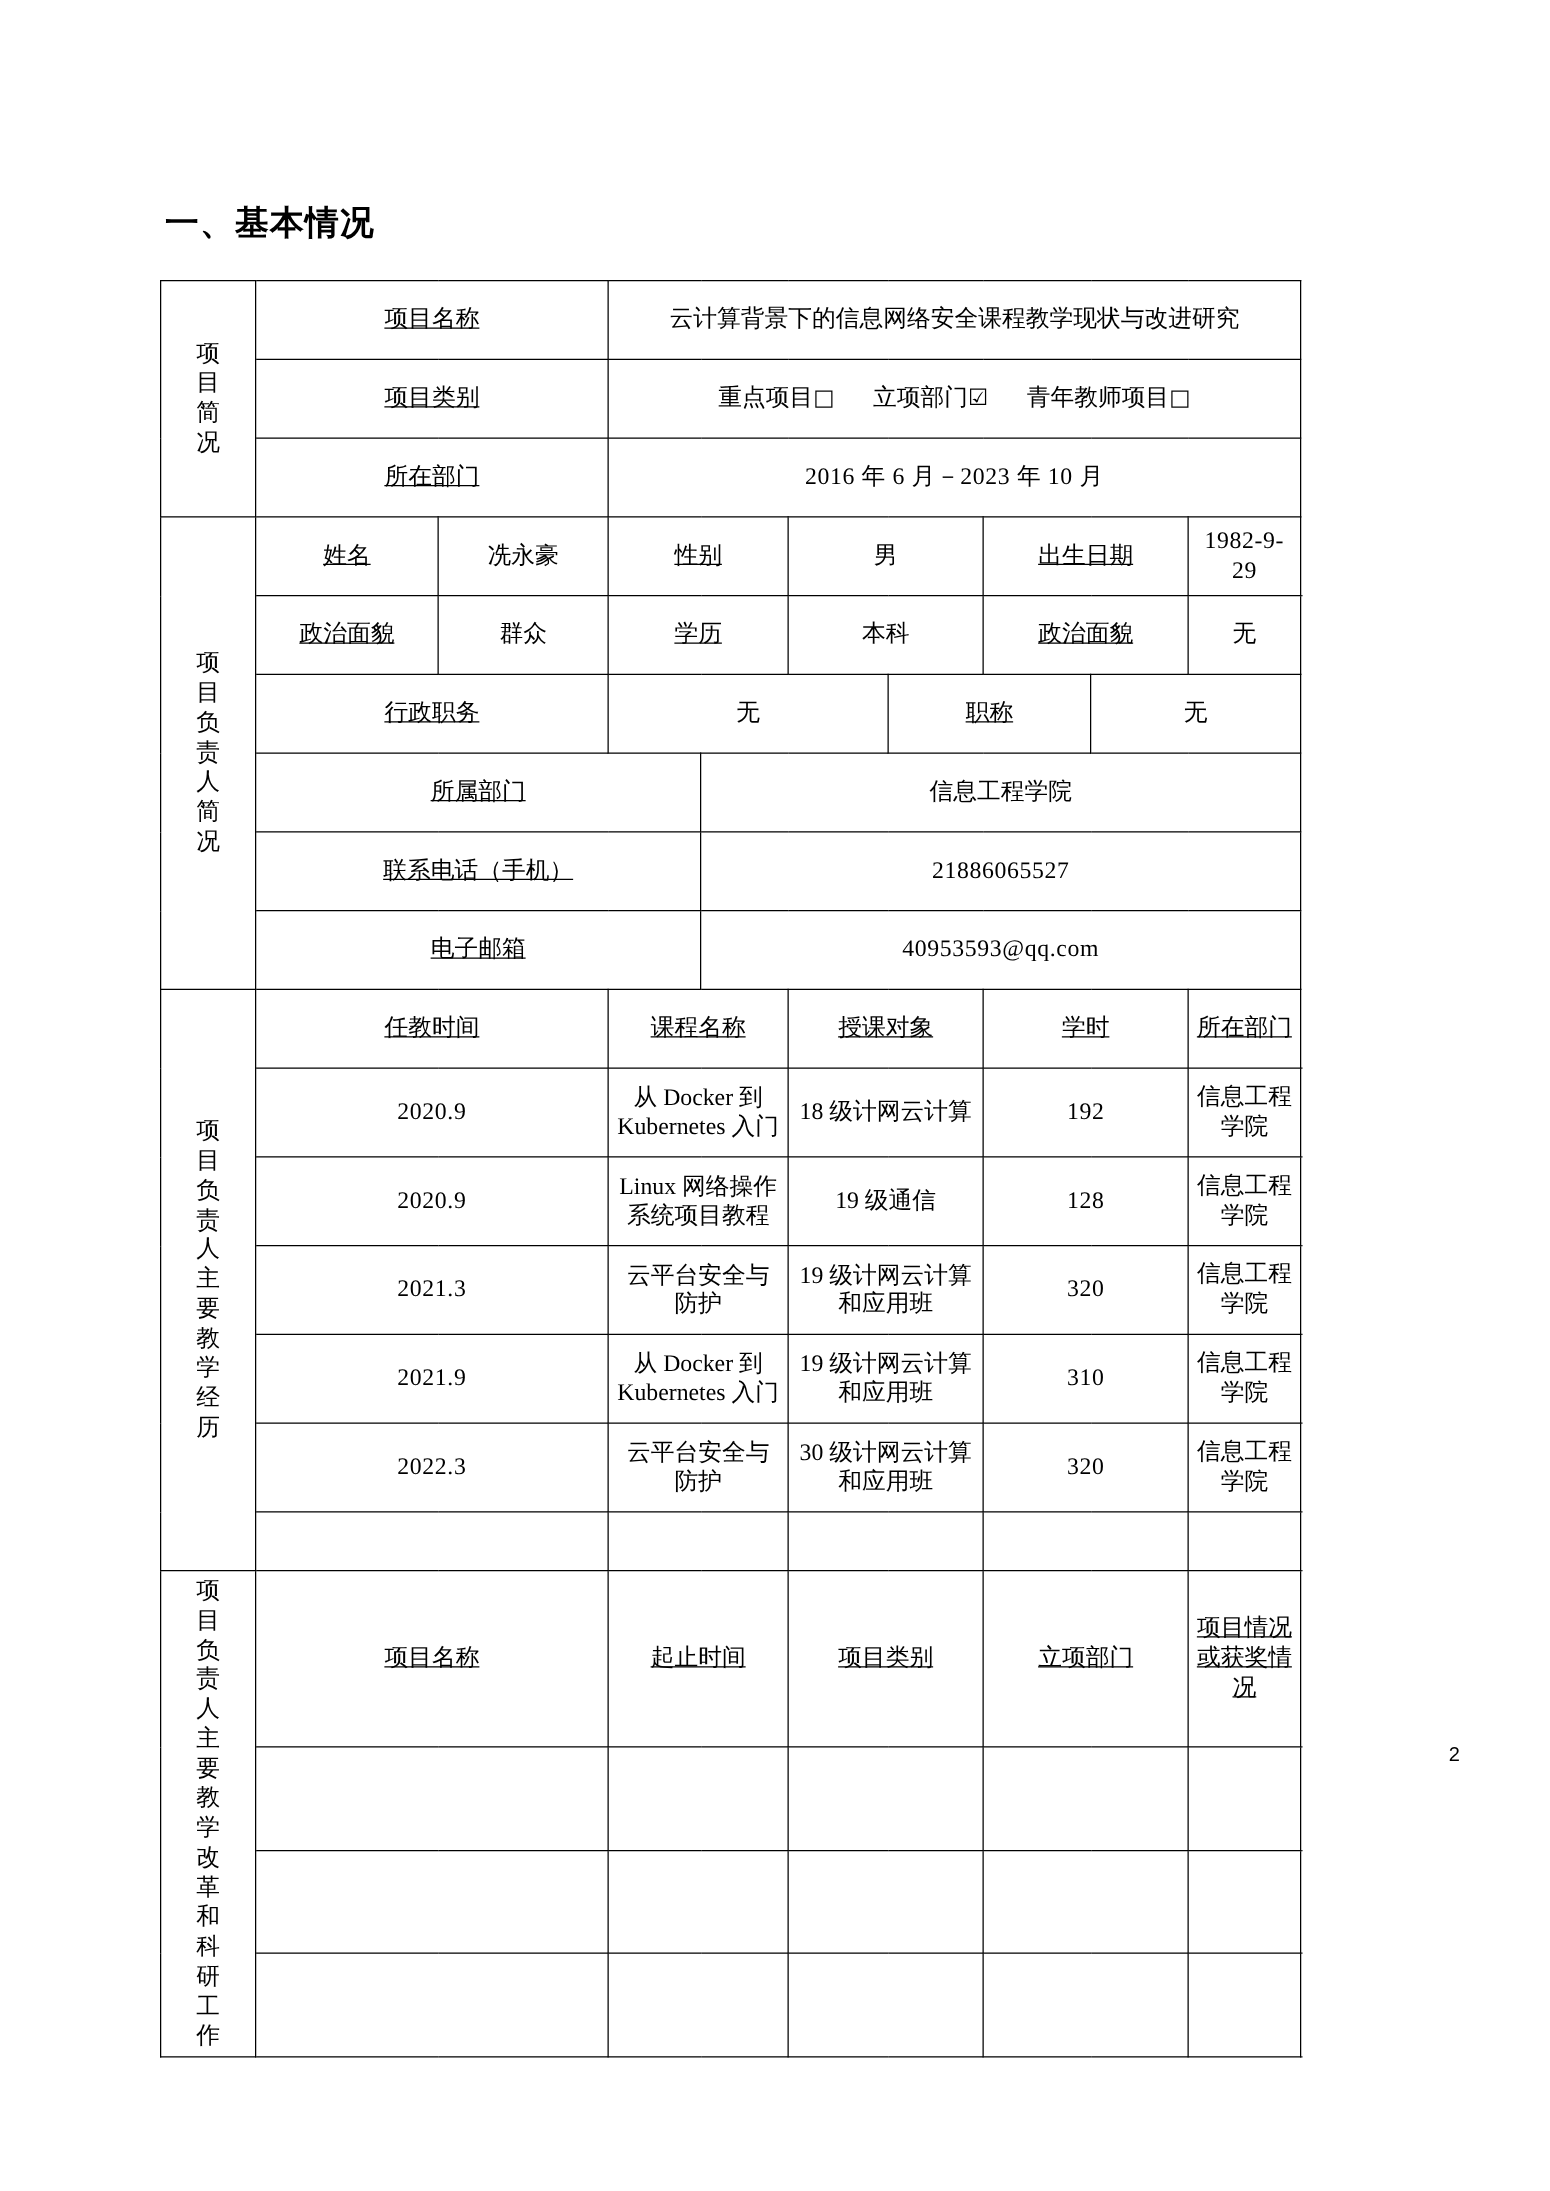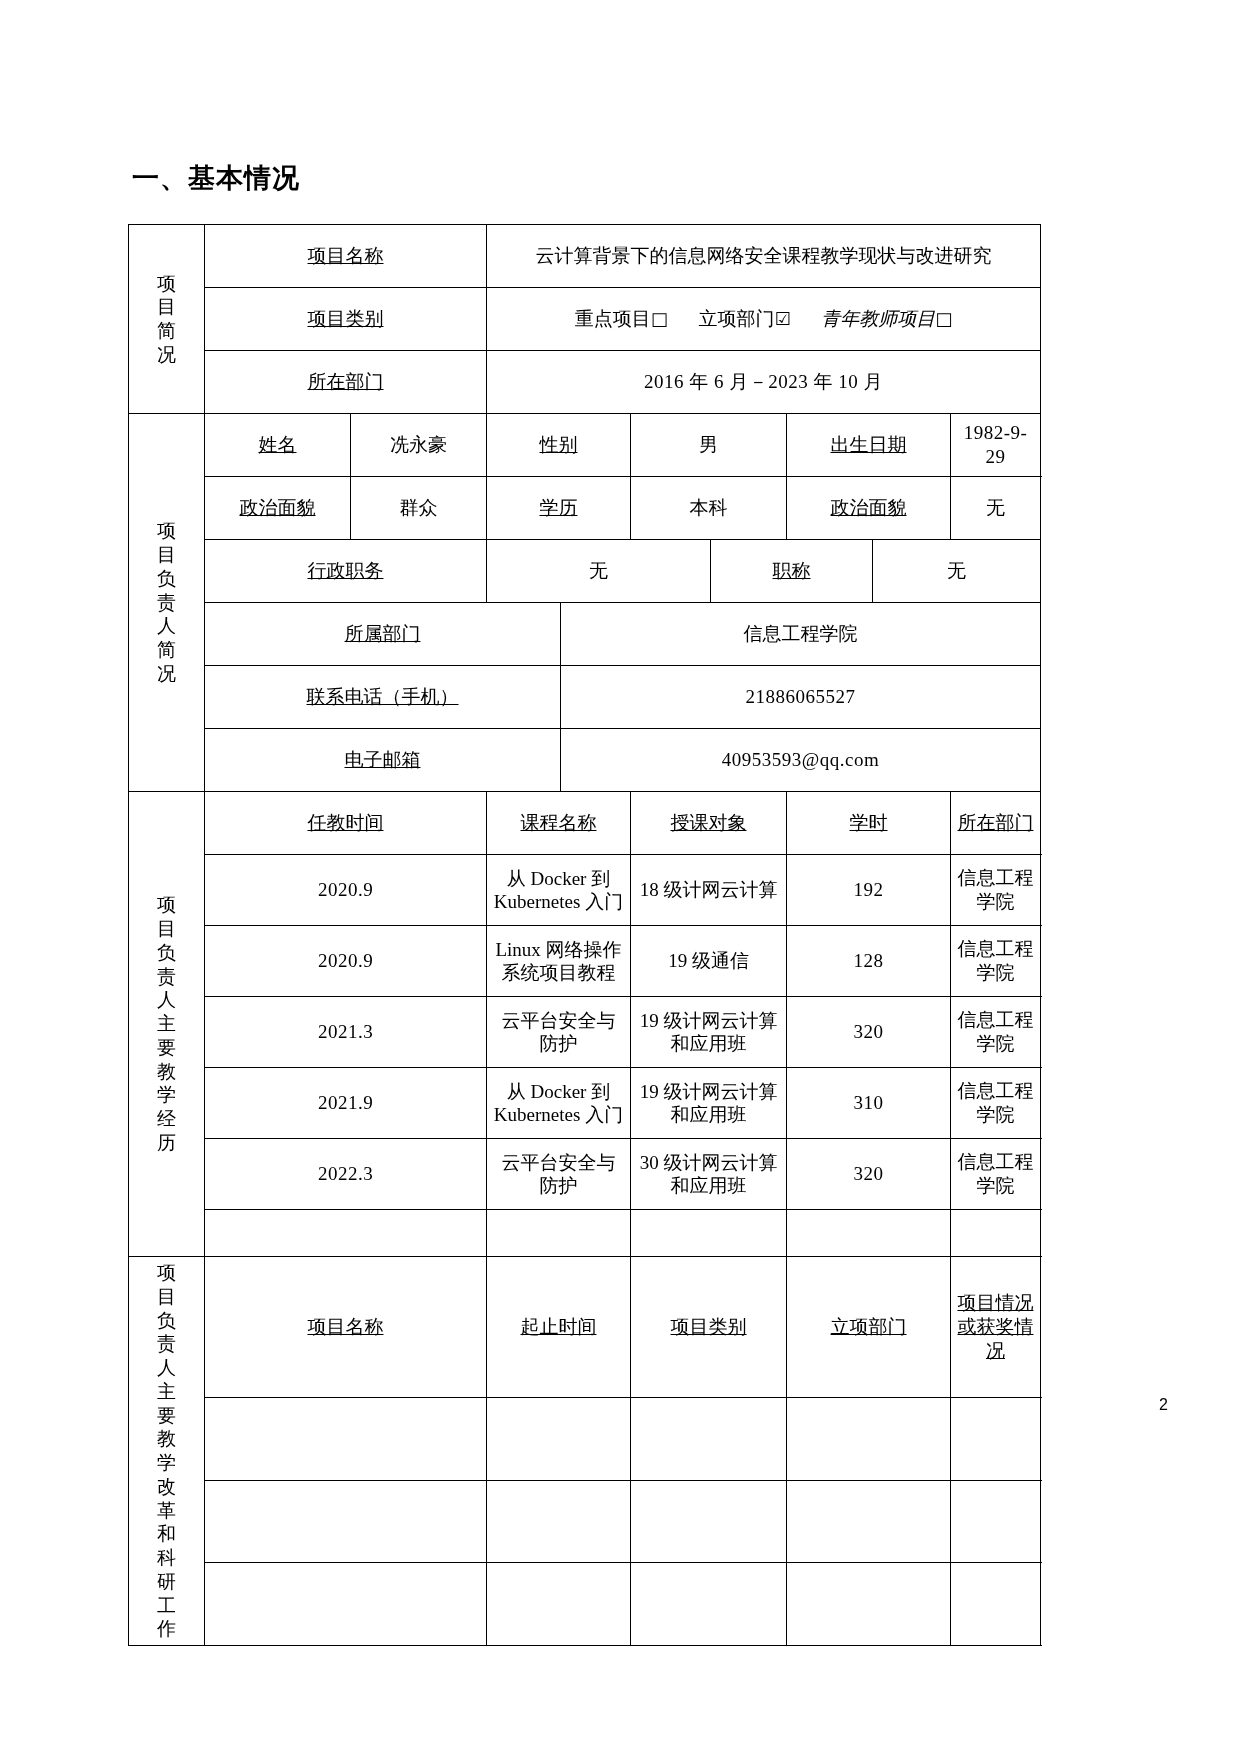--- a/index.html
+++ b/index.html
@@ -68,21 +68,21 @@
     font-family: "Liberation Serif", serif;
     letter-spacing: 0.5px;
   }
   .cat-line {
     display: inline-block;
     white-space: nowrap;
   }
   .cat-line .item {
     margin-right: 26px;
   }
-  .cat-line .item:last-child { margin-right: 0; font-style: italic; }
+  .cat-line .item:last-child { margin-right: 0; }
   .box {
     font-family: "DejaVu Sans", sans-serif;
     font-size: 18px;
   }
   .clip {
     display: block;
     max-height: 46px;
     overflow: hidden;
     line-height: 1.22;
   }

